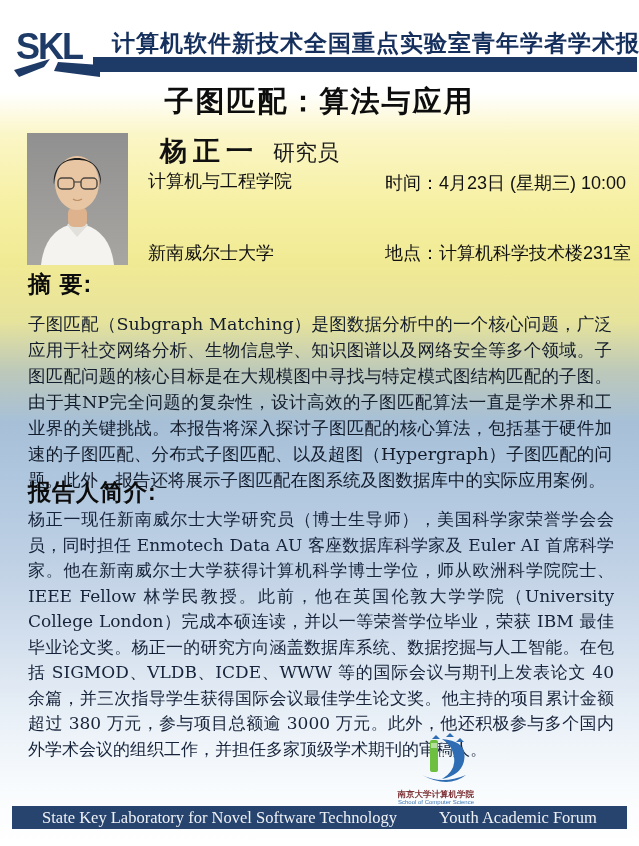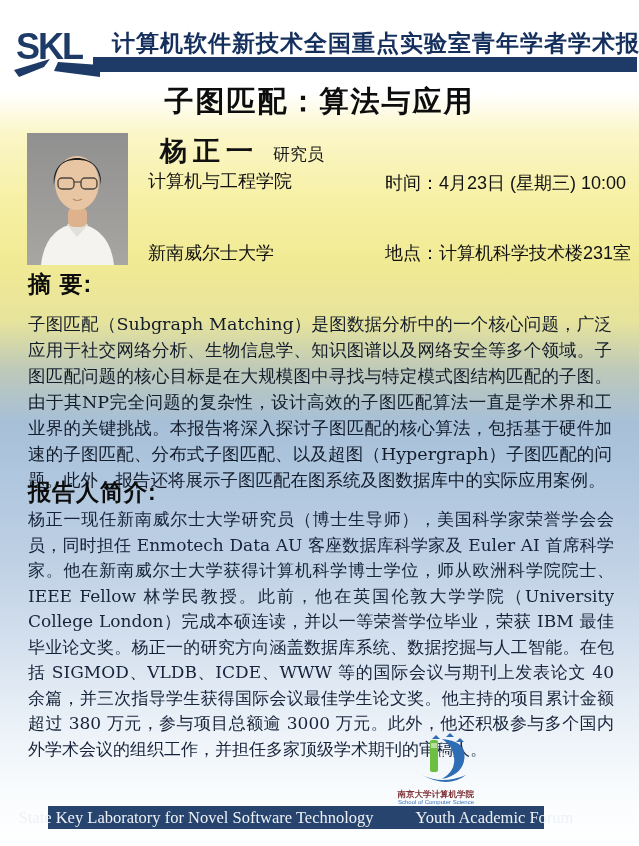--- a/index.html
+++ b/index.html
@@ -30,21 +30,21 @@
 
   .main-title{
     left:0;right:0;top:82px;text-align:center;
     font-size:29px;font-weight:bold;color:#0d0d0d;letter-spacing:2px;
   }
 
   
   .photo{left:27px;top:133px;width:101px;height:132px;}
   .speaker-name-row{left:148px;top:133px;display:flex;align-items:baseline;gap:14px;}
   .speaker-name{font-family:"DejaVu Serif",serif;font-weight:bold;font-size:27px;color:#111;letter-spacing:6px;margin-left:12px;}
-  .speaker-title{font-size:17px;color:#1a1a1a;}
+  .speaker-title{font-size:22px;color:#1a1a1a;}
   .speaker-school{left:148px;top:169px;font-size:18px;color:#111;}
   .speaker-univ{left:148px;top:241px;font-size:18px;color:#111;}
   .time-row{left:385px;top:171px;font-size:18px;color:#111;white-space:nowrap;}
   .loc-row{left:385px;top:241px;font-size:18px;color:#111;white-space:nowrap;}
 
   
   .sec-heading{font-size:23px;font-weight:bold;color:#0c0c0c;letter-spacing:1px;}
   .abstract-heading{left:28px;top:269px;}
   .abstract-body{
     left:28px;width:584px;top:311px;
@@ -63,25 +63,24 @@
   
   .nju-logo-block{left:352px;top:733px;width:122px;text-align:right;}
   .nju-cn{font-size:8.5px;font-weight:bold;color:#7e3336;line-height:10px;}
   .nju-en{font-size:6px;color:#3f77b5;line-height:7px;}
   .cic-logo-block{left:482px;top:733px;width:150px;text-align:center;}
   .cic-cn{font-size:10.5px;font-weight:bold;color:#2d66a8;line-height:13px;white-space:nowrap;}
   .cic-en{font-size:4.5px;color:#8a8f98;line-height:6px;white-space:nowrap;}
 
   
   .footer-bar{
-    left:12px;top:806px;width:496px;height:23px;background:#27446e;
+    left:12px;top:806px;width:615px;height:23px;background:#27446e;
     display:flex;align-items:center;justify-content:center;gap:42px;
     font-family:"Liberation Serif",serif;font-size:16.5px;color:#eef1f6;
     white-space:nowrap;
-    margin-left:36px;
   }
 </style>
 </head>
 <body>
 
 <div class="poster">
 
   <div class="abs skl-logo">
     <svg width="88" height="54" viewBox="0 0 88 54">
       <text x="2" y="34" font-family="Liberation Sans, sans-serif" font-size="36" font-weight="bold" fill="#1e3a67" letter-spacing="-2">SKL</text>

